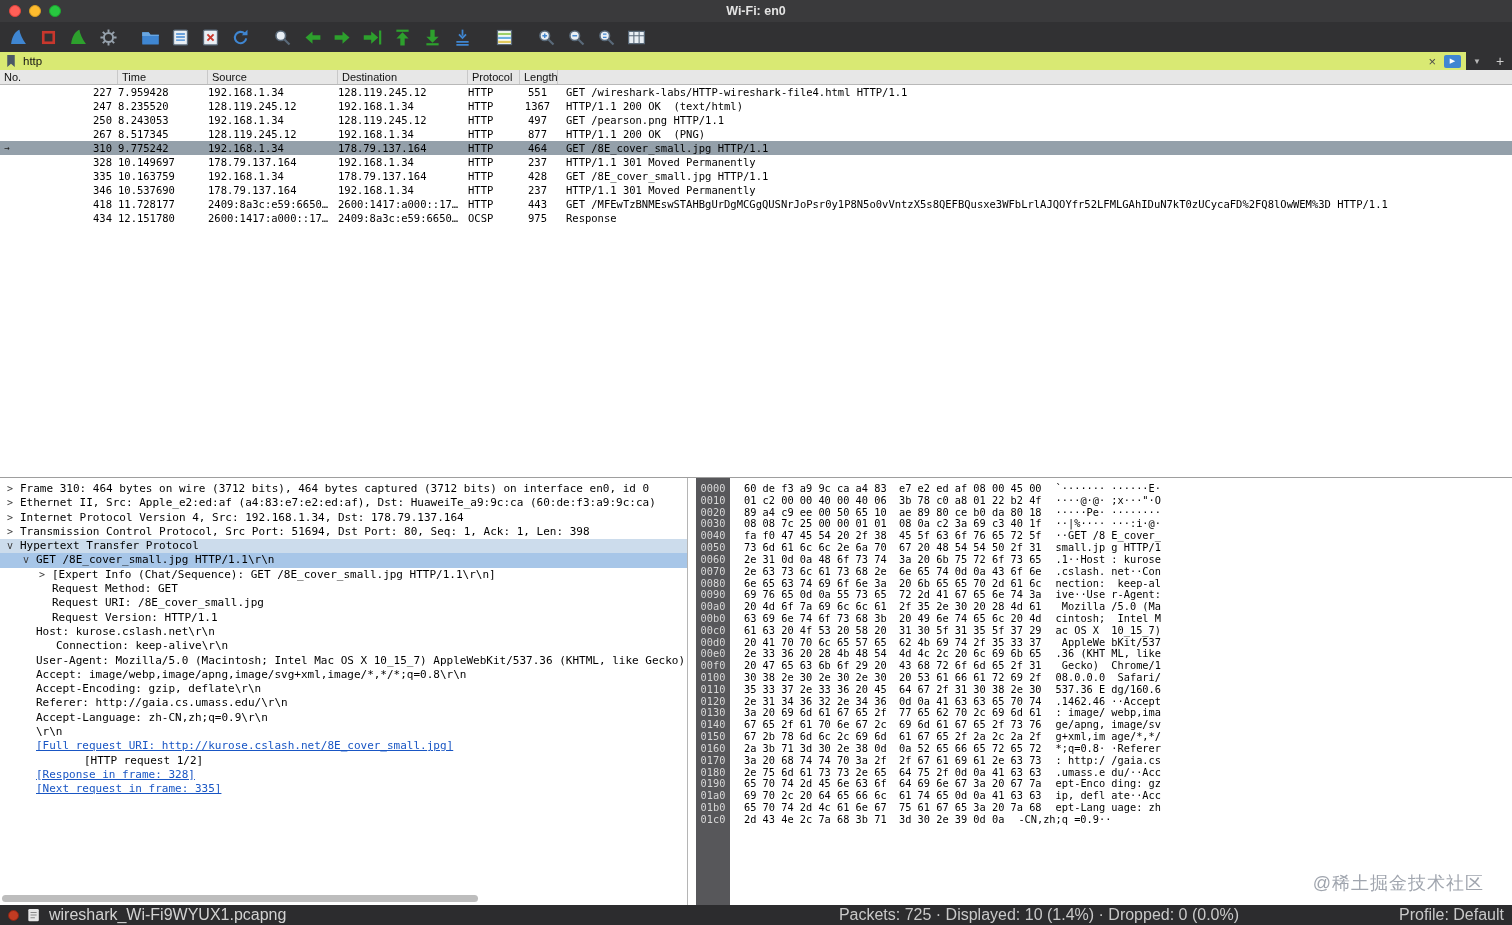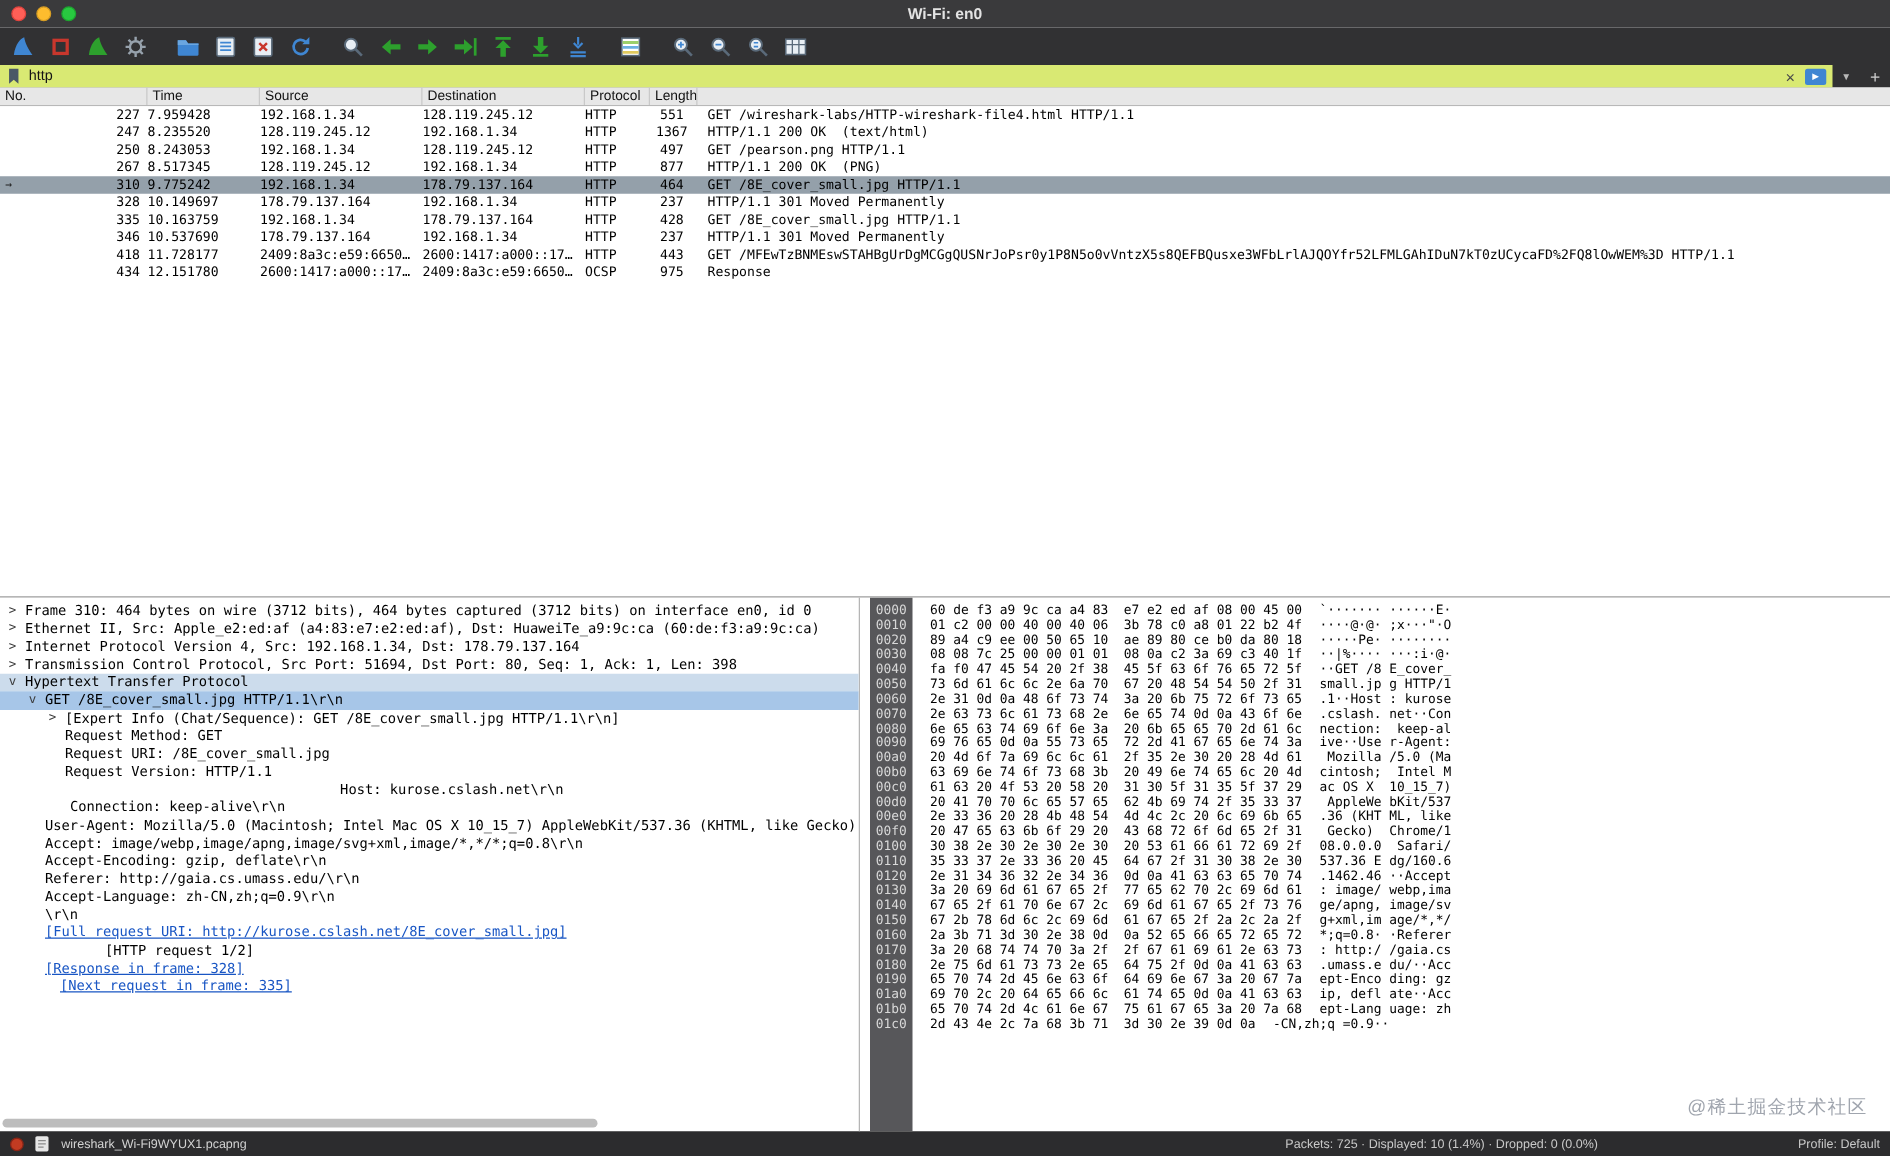--- a/index.html
+++ b/index.html
@@ -44,27 +44,27 @@
 .dline.hl-parent{background:var(--detail-parent,#ccdcec)}
 .dline.hl-selected{background:var(--detail-selected,#a7c6e8)}
 .dline.link{color:var(--link,#1956c4);text-decoration:underline}
 .hscroll{position:absolute;left:2px;bottom:3px;width:476px;height:7px;border-radius:4px;background:#bdbdbd}
 .hexpane{flex:1 1 auto;position:relative;padding-top:5px;font-family:"DejaVu Sans Mono",monospace;font-size:10.3px;overflow:hidden}
 .offstrip{position:absolute;left:8px;top:0;bottom:0;width:34px;background:var(--offset-bg,#57575a)}
 .hexrow{height:11.82px;line-height:11.82px;white-space:pre;position:relative}
 .hexrow .off{display:inline-block;width:34px;margin-left:8px;text-align:center;color:#d8d8d8}
 .hexrow .hx{margin-left:14px;color:#000}
 .hexrow .as{margin-left:14px;color:#000}
-.statusbar{height:20px;background:var(--status-bg,#2c2c2e);display:flex;align-items:center;padding:0 8px;color:#c9c9c9;font-size:10px;flex:0 0 auto}
+.statusbar{height:20px;background:var(--status-bg,#2c2c2e);display:flex;align-items:center;padding:0 8px;color:#c9c9c9;font-size:16px;flex:0 0 auto}
 .sb-dot{width:11px;height:11px;border-radius:50%;background:#c23b22;border:1px solid #8a2516;flex:0 0 auto}
 .sb-doc{margin-left:8px;display:flex;align-items:center}
 .sb-file{margin-left:8px;color:#d2d2d2}
 .sb-stats{margin-left:auto;margin-right:160px;white-space:pre}
 .sb-profile{flex:0 0 auto}
-.watermark{position:absolute;right:18px;bottom:30px;font-size:15px;color:rgba(150,155,165,.9);letter-spacing:1px}
+.watermark{position:absolute;right:28px;bottom:30px;font-size:18px;color:rgba(150,155,165,.9);letter-spacing:1px}
 </style>
 </head>
 <body>
 
 <div class="window">
 
   <div class="titlebar">
     <div class="lights">
       <span class="light red"></span>
       <span class="light yellow"></span>
@@ -333,32 +333,32 @@
           <div class="dline" style="padding-left: 20px;"><span class="arr" style="left: 7px;">&gt;</span>Frame 310: 464 bytes on wire (3712 bits), 464 bytes captured (3712 bits) on interface en0, id 0</div>
           <div class="dline" style="padding-left: 20px;"><span class="arr" style="left: 7px;">&gt;</span>Ethernet II, Src: Apple_e2:ed:af (a4:83:e7:e2:ed:af), Dst: HuaweiTe_a9:9c:ca (60:de:f3:a9:9c:ca)</div>
           <div class="dline" style="padding-left: 20px;"><span class="arr" style="left: 7px;">&gt;</span>Internet Protocol Version 4, Src: 192.168.1.34, Dst: 178.79.137.164</div>
           <div class="dline" style="padding-left: 20px;"><span class="arr" style="left: 7px;">&gt;</span>Transmission Control Protocol, Src Port: 51694, Dst Port: 80, Seq: 1, Ack: 1, Len: 398</div>
           <div class="dline hl-parent" style="padding-left: 20px;"><span class="arr" style="left: 7px;">v</span>Hypertext Transfer Protocol</div>
           <div class="dline hl-selected" style="padding-left: 36px;"><span class="arr" style="left: 23px;">v</span>GET /8E_cover_small.jpg HTTP/1.1\r\n</div>
           <div class="dline" style="padding-left: 52px;"><span class="arr" style="left: 39px;">&gt;</span>[Expert Info (Chat/Sequence): GET /8E_cover_small.jpg HTTP/1.1\r\n]</div>
           <div class="dline" style="padding-left: 52px;">Request Method: GET</div>
           <div class="dline" style="padding-left: 52px;">Request URI: /8E_cover_small.jpg</div>
           <div class="dline" style="padding-left: 52px;">Request Version: HTTP/1.1</div>
-          <div class="dline" style="padding-left: 36px; text-align: center;">Host: kurose.cslash.net\r\n</div>
+          <div class="dline" style="padding-left: 36px;">Host: kurose.cslash.net\r\n</div>
           <div class="dline" style="padding-left: 56px;">Connection: keep-alive\r\n</div>
           <div class="dline" style="padding-left: 36px;">User-Agent: Mozilla/5.0 (Macintosh; Intel Mac OS X 10_15_7) AppleWebKit/537.36 (KHTML, like Gecko) Chrome</div>
           <div class="dline" style="padding-left: 36px;">Accept: image/webp,image/apng,image/svg+xml,image/*,*/*;q=0.8\r\n</div>
           <div class="dline" style="padding-left: 36px;">Accept-Encoding: gzip, deflate\r\n</div>
           <div class="dline" style="padding-left: 36px;">Referer: http://gaia.cs.umass.edu/\r\n</div>
           <div class="dline" style="padding-left: 36px;">Accept-Language: zh-CN,zh;q=0.9\r\n</div>
           <div class="dline" style="padding-left: 36px;">\r\n</div>
           <div class="dline link" style="padding-left: 36px;">[Full request URI: http://kurose.cslash.net/8E_cover_small.jpg]</div>
           <div class="dline" style="padding-left: 36px; margin-left: 48px;">[HTTP request 1/2]</div>
           <div class="dline link" style="padding-left: 36px;">[Response in frame: 328]</div>
-          <div class="dline link" style="padding-left: 48px;">[Next request in frame: 335]</div>
+          <div class="dline link" style="padding-left: 36px;">[Next request in frame: 335]</div>
         </div>
       <div class="hscroll"></div>
     </div>
     <div class="hexpane">
       <div class="offstrip"></div>
       <div id="hexrows" style="position:relative">
           <div class="hexrow"><span class="off">0000</span><span class="hx">60 de f3 a9 9c ca a4 83  e7 e2 ed af 08 00 45 00</span><span class="as">`······· ······E·</span></div>
           <div class="hexrow"><span class="off">0010</span><span class="hx">01 c2 00 00 40 00 40 06  3b 78 c0 a8 01 22 b2 4f</span><span class="as">····@·@· ;x···"·O</span></div>
           <div class="hexrow"><span class="off">0020</span><span class="hx">89 a4 c9 ee 00 50 65 10  ae 89 80 ce b0 da 80 18</span><span class="as">·····Pe· ········</span></div>
           <div class="hexrow"><span class="off">0030</span><span class="hx">08 08 7c 25 00 00 01 01  08 0a c2 3a 69 c3 40 1f</span><span class="as">··|%···· ···:i·@·</span></div>

